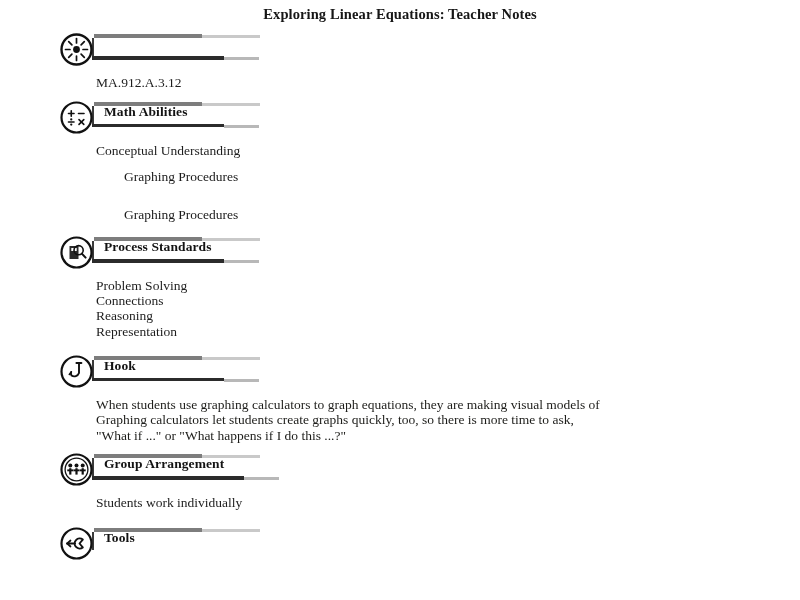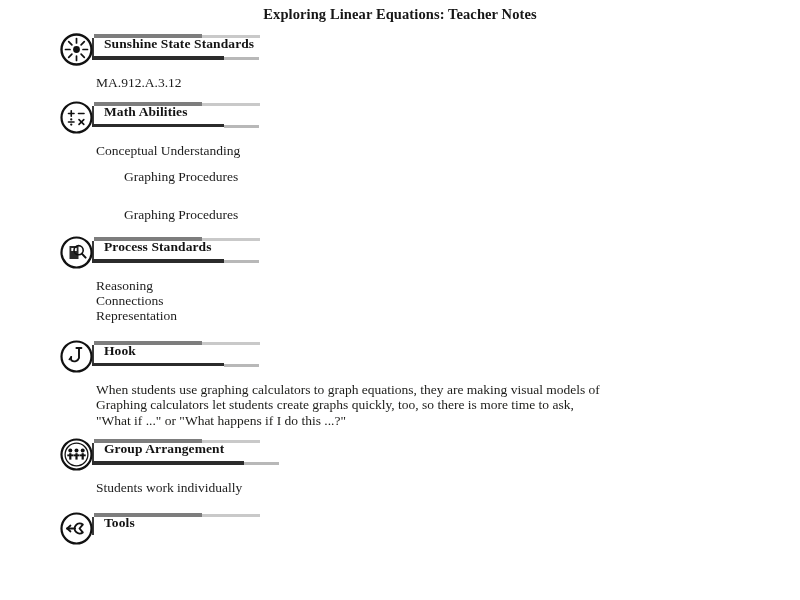--- a/index.html
+++ b/index.html
@@ -168,21 +168,20 @@
           <line x1="16.5" y1="23" x2="16.5" y2="27.5"></line>
           <line x1="5.5" y1="16.5" x2="10" y2="16.5"></line>
           <line x1="23" y1="16.5" x2="27.5" y2="16.5"></line>
           <line x1="8.7" y1="8.7" x2="11.9" y2="11.9"></line>
           <line x1="21.1" y1="21.1" x2="24.3" y2="24.3"></line>
           <line x1="24.3" y1="8.7" x2="21.1" y2="11.9"></line>
           <line x1="11.9" y1="21.1" x2="8.7" y2="24.3"></line>
         </g>
       </svg>
     </div>
-    <div class="section-title">Sunshine State Standards</div>
   </div>
 
   <div class="small-gap"></div>
   <div class="body-text">MA.912.A.3.12</div>
 
   <div class="section-header">
     <div class="banner">
       <div class="bar-top"></div>
       <div class="bar-top-light"></div>
       <div class="plaque"></div>
@@ -234,22 +233,23 @@
         <rect x="11.3" y="12" width="5.4" height="3" fill="#ffffff"></rect>
         <circle cx="18.6" cy="14.2" r="4.6" fill="none" stroke="#111" stroke-width="1.6"></circle>
         <line x1="21.8" y1="17.6" x2="25.6" y2="21.6" stroke="#111" stroke-width="2" stroke-linecap="round"></line>
       </svg>
     </div>
     <div class="section-title">Process Standards</div>
   </div>
 
   <div class="small-gap"></div>
   <div class="body-text list-tight">
+    <div>Problem Solving</div>
+    <div>Connections</div>
     <div>Reasoning</div>
-    <div>Connections</div>
     <div>Representation</div>
   </div>
 
   <div class="section-header" style="margin-top:16px;">
     <div class="banner">
       <div class="bar-top"></div>
       <div class="bar-top-light"></div>
       <div class="plaque"></div>
       <div class="bar-under"></div>
       <div class="bar-under-light"></div>

